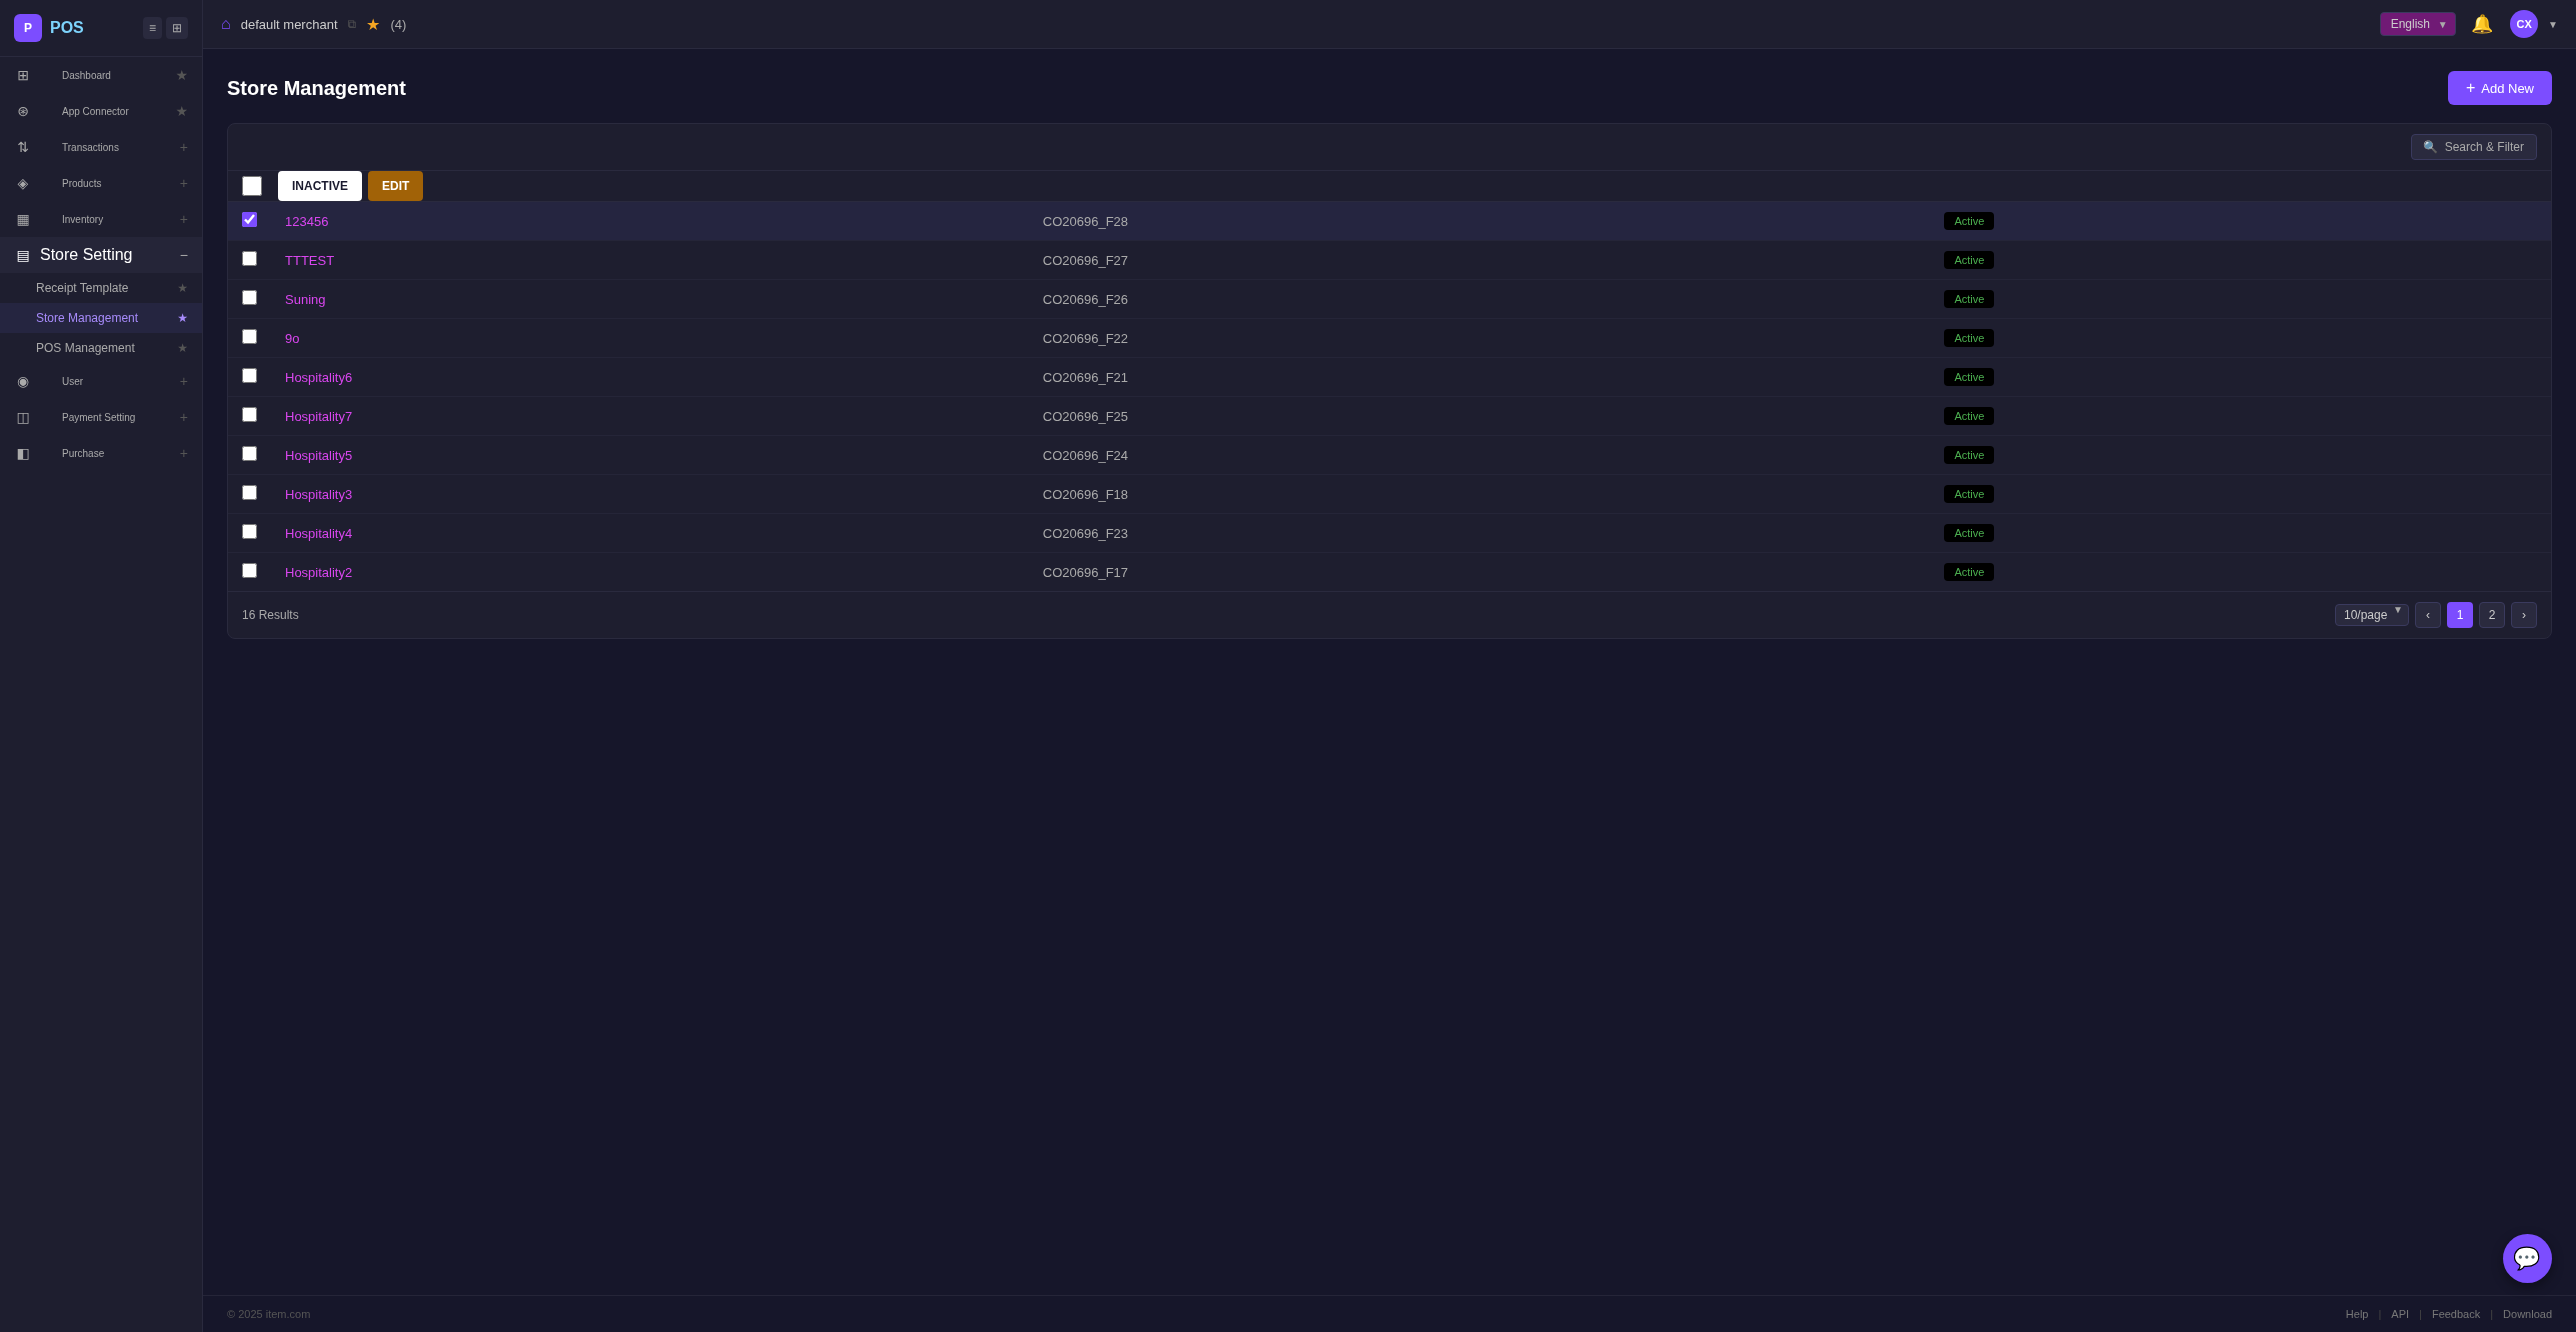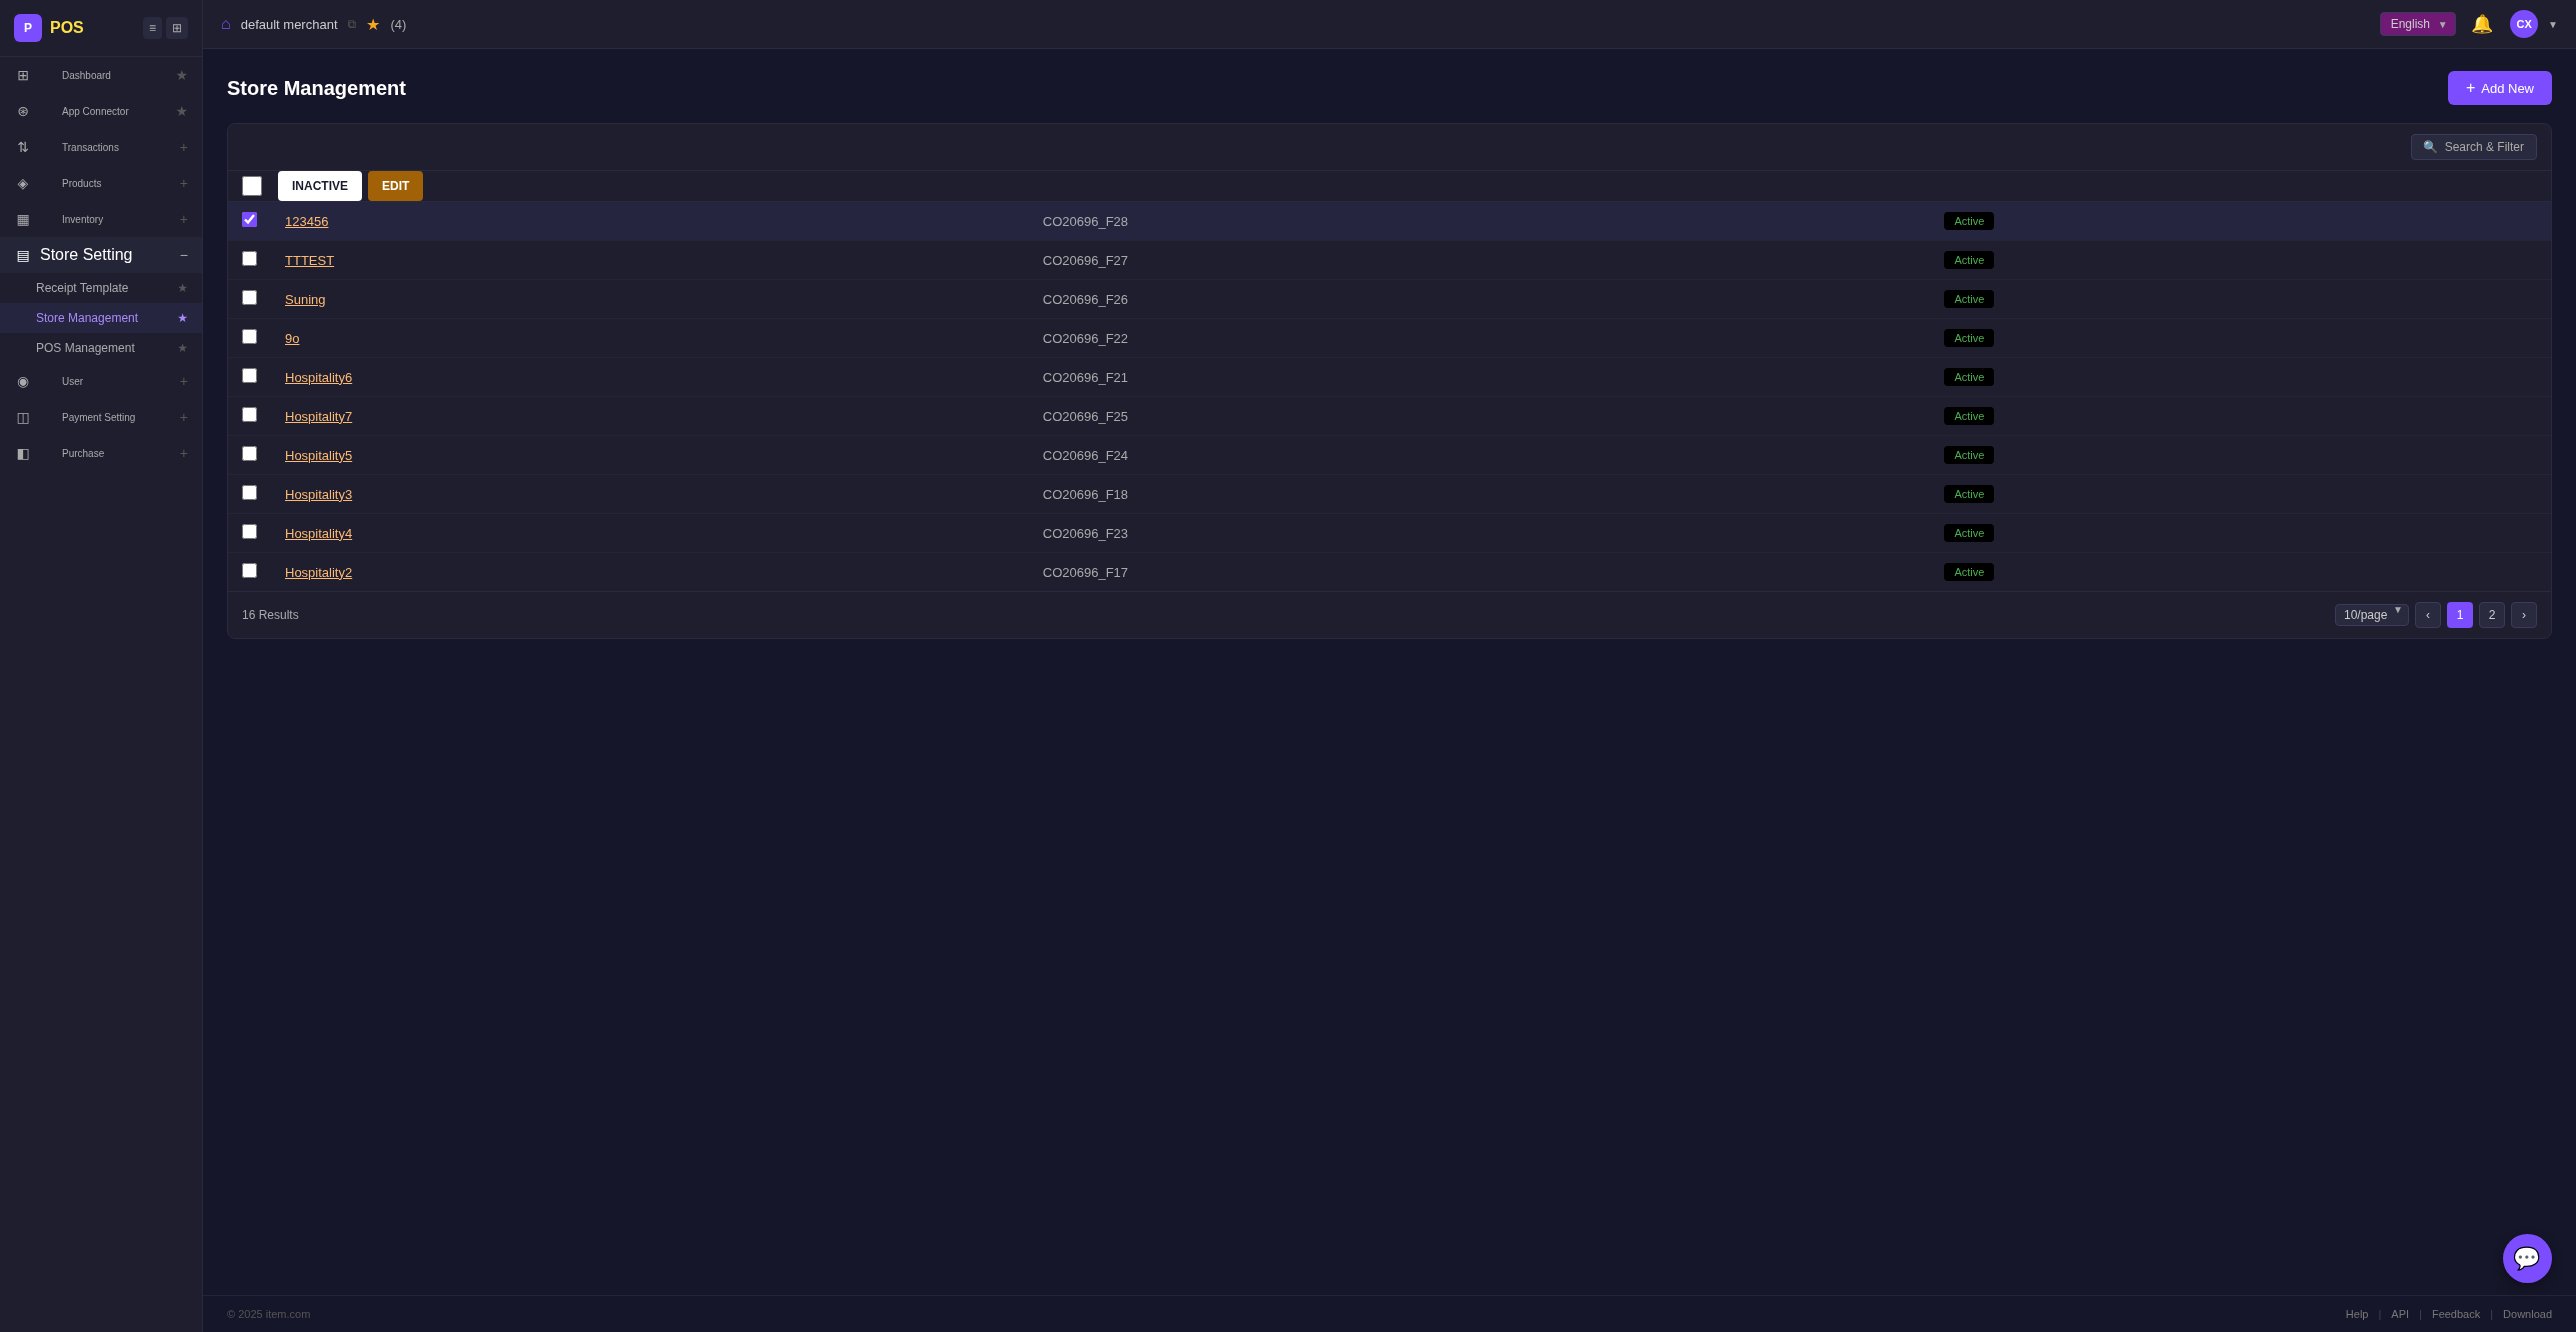--- a/index.html
+++ b/index.html
@@ -30,21 +30,21 @@
       padding: 14px 14px;
       border-bottom: 1px solid #2a2a3e;
     }
     #logo-icon {
       width: 28px; height: 28px;
       background: #7c4dff;
       border-radius: 6px;
       display: flex; align-items: center; justify-content: center;
       color: #fff; font-weight: bold; font-size: 12px;
     }
-    #logo-text { color: #fde047; font-size: 16px; font-weight: 600; }
+    #logo-text { color: #7dd3fc; font-size: 16px; font-weight: 600; }
     #sidebar-view-toggle {
       display: flex; gap: 4px; margin-left: auto;
     }
     .toggle-btn {
       background: #2a2a3e; border: none; border-radius: 4px;
       color: #aaa; cursor: pointer; padding: 4px 6px; font-size: 12px;
     }
 
     .nav-item {
       display: flex; align-items: center; gap: 8px;
@@ -169,21 +169,21 @@
     }
     tbody tr {
       border-bottom: 1px solid #252538;
     }
     tbody tr:last-child { border-bottom: none; }
     td {
       padding: 10px 14px; font-size: 13px;
     }
     td:first-child { width: 30px; }
     .row-checkbox { accent-color: #7c4dff; width: 15px; height: 15px; }
-    .row-name { color: #fdba74; cursor: pointer; text-decoration: underline; }
+    .row-name { color: #d946ef; cursor: pointer; }
     .row-code { color: #aaa; }
     .status-badge {
       background: #000000; color: #4caf50;
       border-radius: 4px; padding: 3px 10px;
       font-size: 11px; font-weight: 500; display: inline-block;
     }
 
     
     tr.selected-row { background: #252540; }
     tr.selected-row td:first-child { position: relative; }

